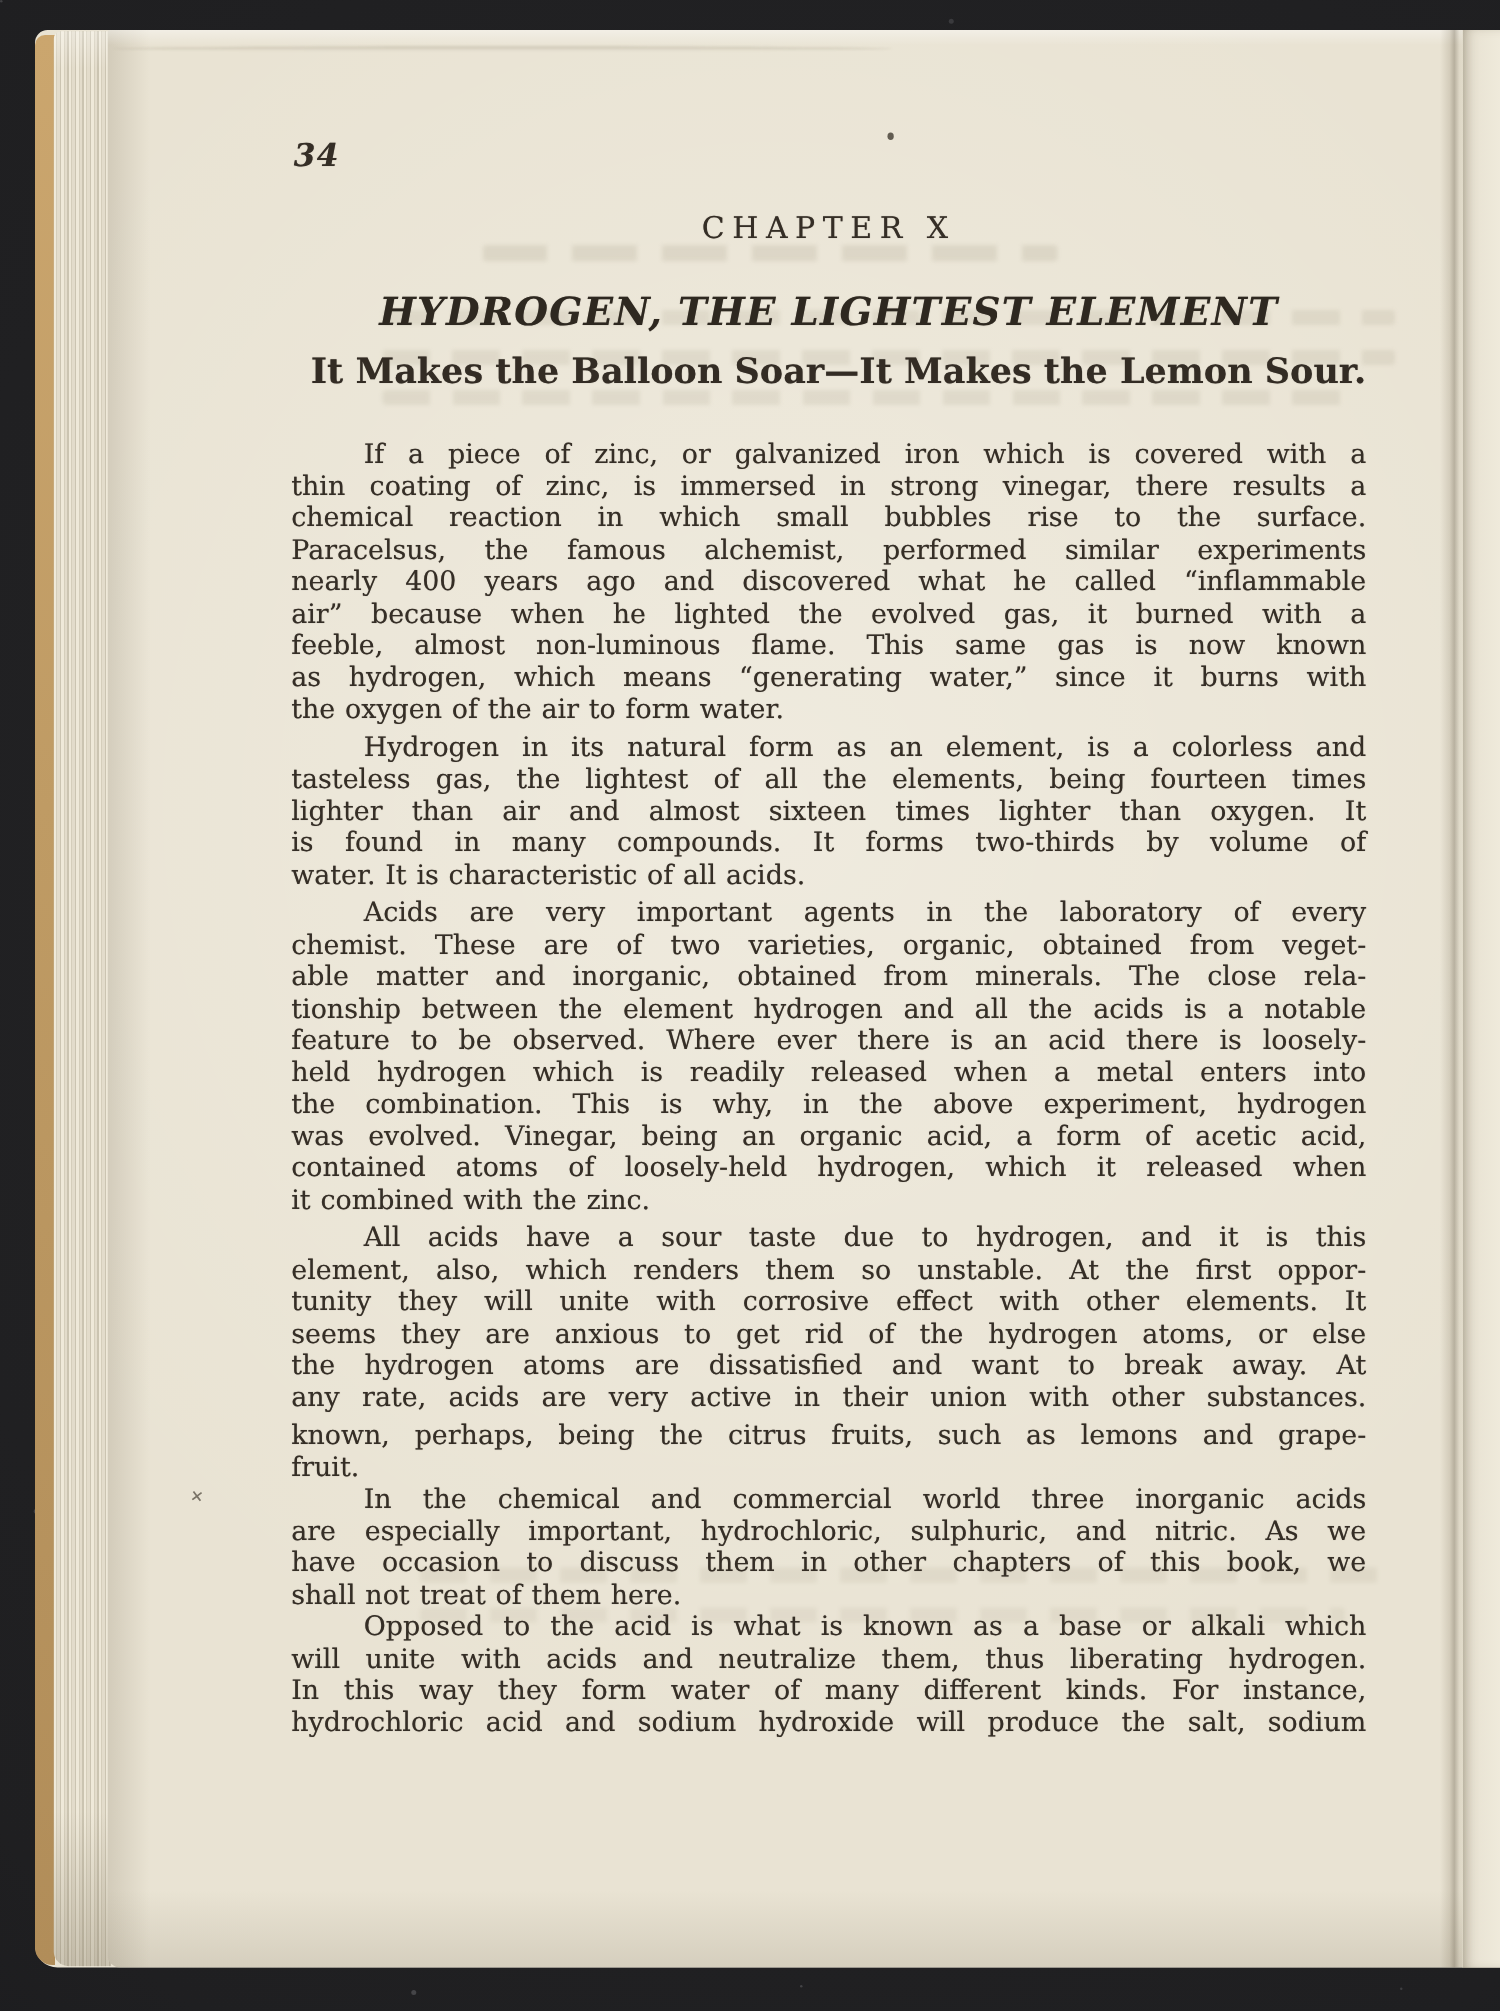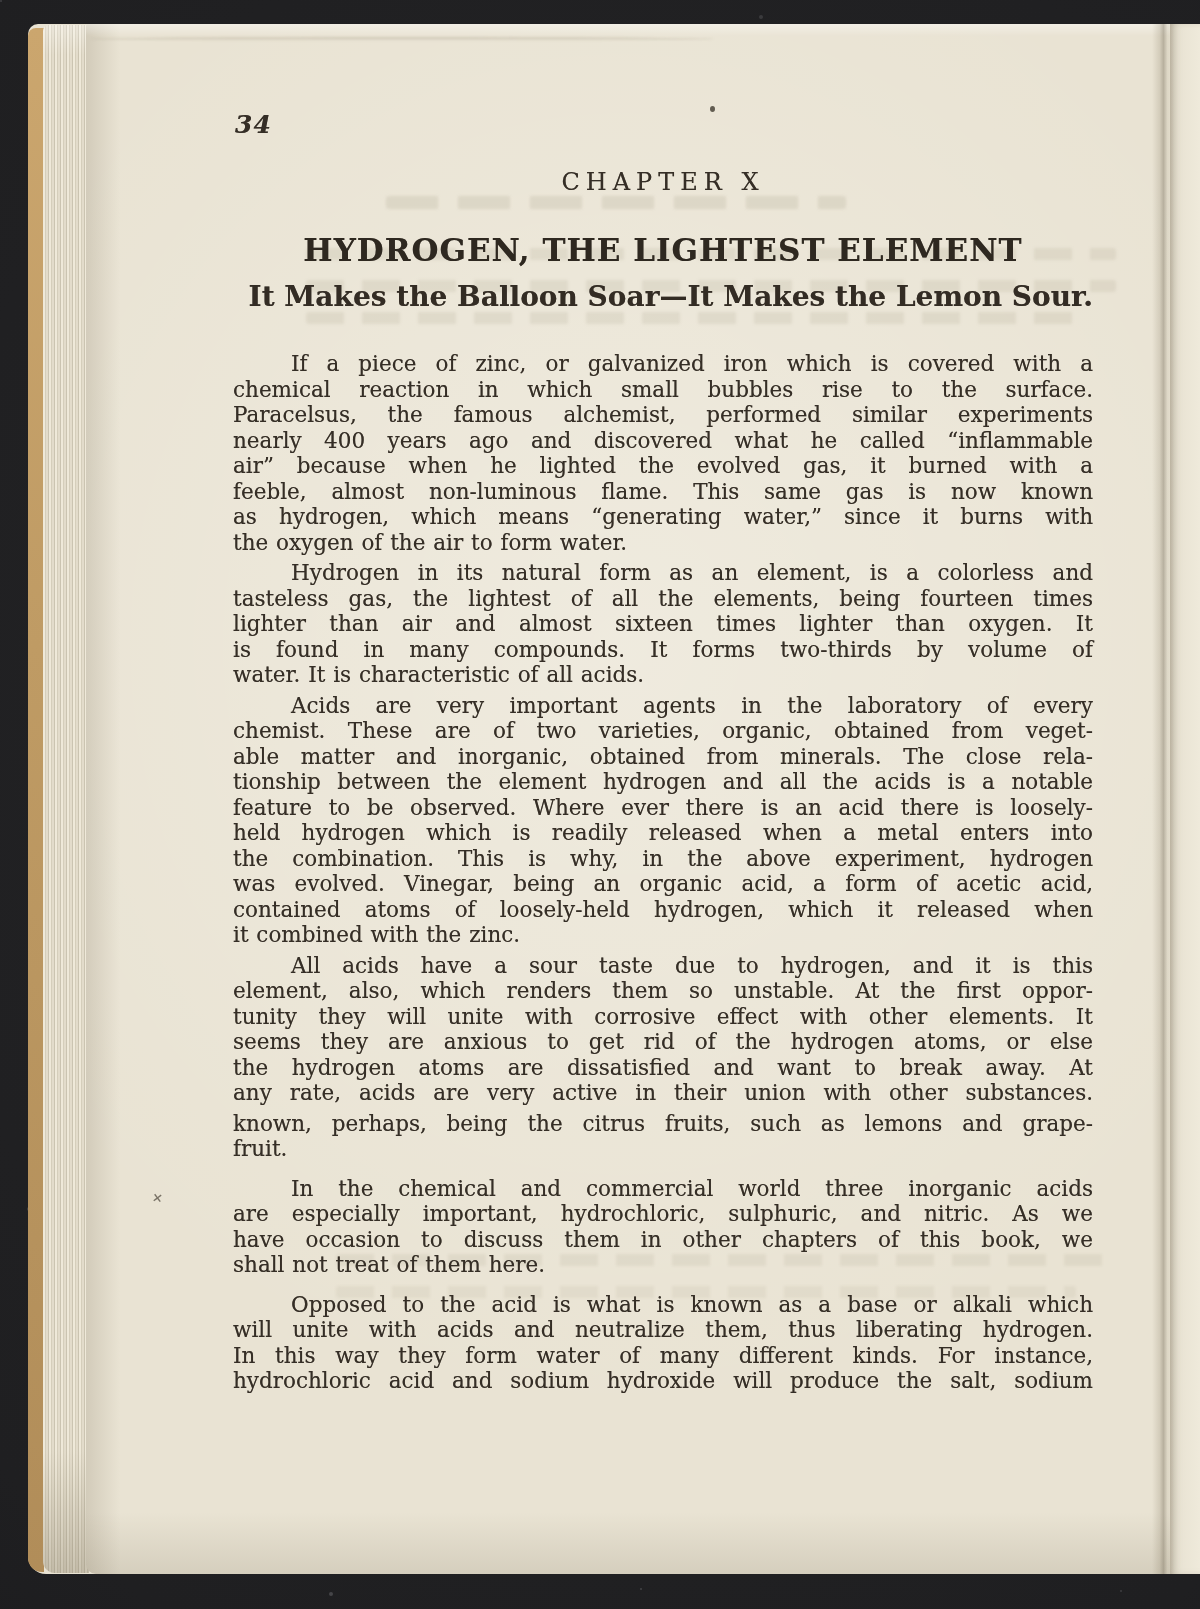--- a/index.html
+++ b/index.html
@@ -60,26 +60,26 @@
   .bleed.b5{left:250px;top:1230px;width:770px;height:12px;opacity:.45;}
   .bleed.b6{left:250px;top:1262px;width:740px;height:12px;opacity:.4;}
   
   .content{position:absolute;left:147px;top:86px;width:860px;color:var(--ink);
     text-shadow:0 0 .6px rgba(53,46,38,.55);}
   .page-number{position:absolute;left:2px;top:0;font-style:italic;font-weight:700;
     font-size:25px;letter-spacing:1px;}
   .chapter{margin:60px 0 0;text-align:center;font-size:24px;font-weight:400;
     letter-spacing:6px;line-height:24px;}
   .title{margin:38px 0 0;text-align:center;font-size:31px;font-weight:700;
-    letter-spacing:1px;line-height:36px;color:#2e2820;}
+    letter-spacing:1px;line-height:36px;color:#2e2820;font-style:italic;}
   .subtitle{margin:12px 0 0;text-align:right;font-size:28px;font-weight:600;
     line-height:33px;color:#332c24;}
   .body{margin-top:38px;font-size:21.5px;}
   .para{margin-top:5px;}
-  .para.wide{margin-top:14px;}
+  .para.wide{margin-top:0;}
   .para:first-child{margin-top:0;}
   .line{line-height:25.5px;text-align:justify;text-align-last:justify;word-spacing:1px;}
   .line.first{text-indent:58px;}
   .line.last{text-align-last:left;}
 </style>
 </head>
 <body>
 
 <div class="backdrop">
   <div class="book">
@@ -99,20 +99,21 @@
       <div class="ink-speck"></div>
       <div class="x-mark">×</div>
       <div class="content">
         <div class="page-number">34</div>
         <div class="chapter">CHAPTER X</div>
         <h1 class="title">HYDROGEN, THE LIGHTEST ELEMENT</h1>
         <h2 class="subtitle">It Makes the Balloon Soar—It Makes the Lemon Sour.</h2>
         <div class="body">
             <div class="para">
               <div class="line first">If a piece of zinc, or galvanized iron which is covered with a</div>
+              <div class="line">thin coating of zinc, is immersed in strong vinegar, there results a</div>
               <div class="line">chemical reaction in which small bubbles rise to the surface.</div>
               <div class="line">Paracelsus, the famous alchemist, performed similar experiments</div>
               <div class="line">nearly 400 years ago and discovered what he called “inflammable</div>
               <div class="line">air” because when he lighted the evolved gas, it burned with a</div>
               <div class="line">feeble, almost non-luminous flame.  This same gas is now known</div>
               <div class="line">as hydrogen, which means “generating water,” since it burns with</div>
               <div class="line last">the oxygen of the air to form water.</div>
             </div>
             <div class="para">
               <div class="line first">Hydrogen in its natural form as an element, is a colorless and</div>

